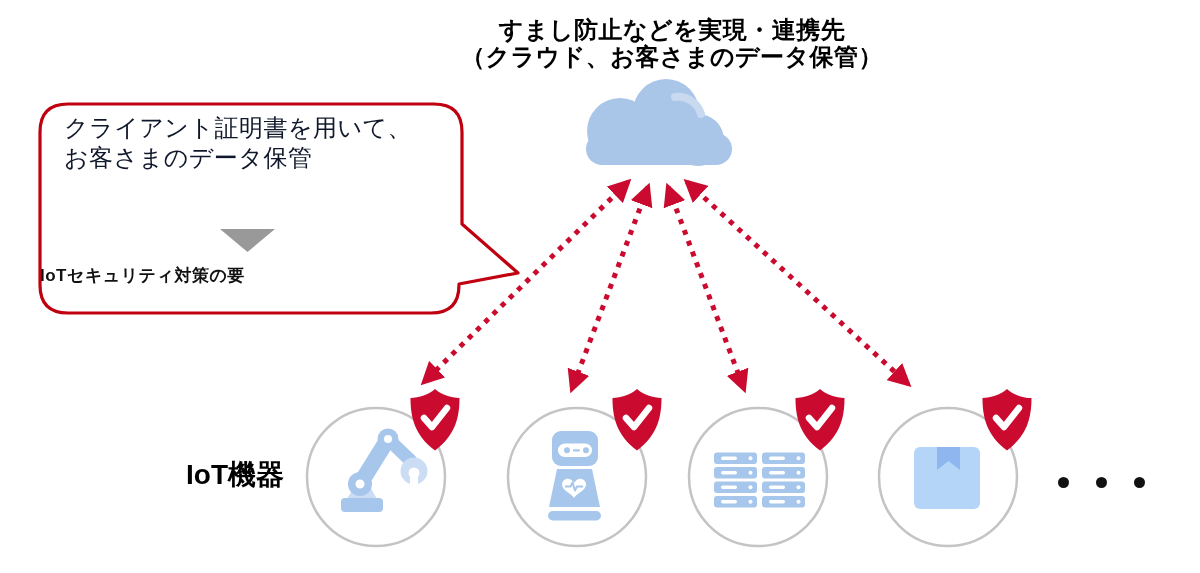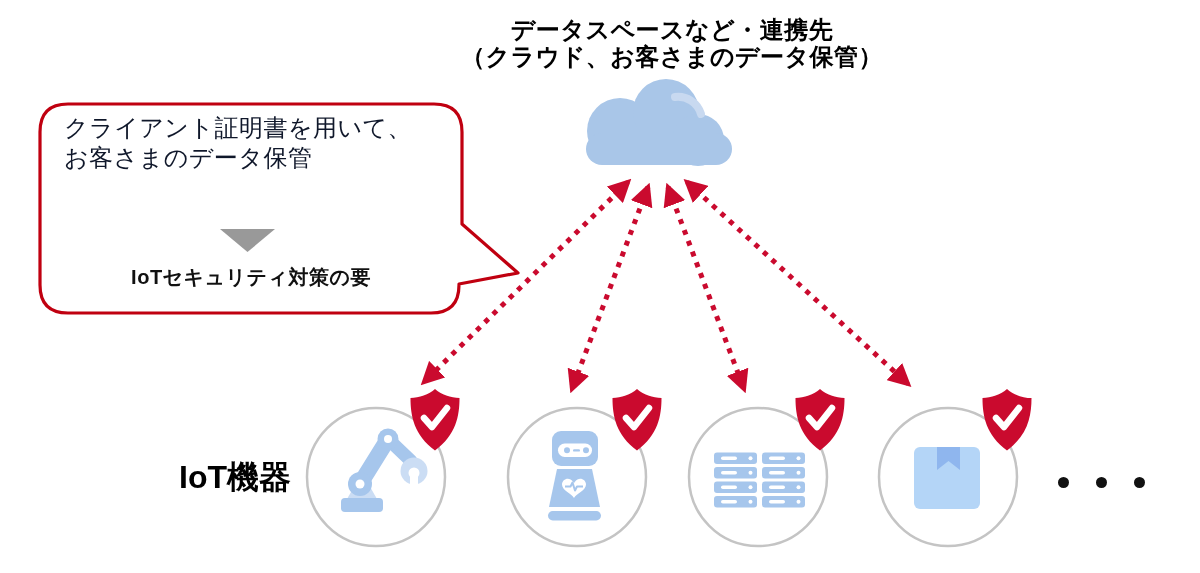--- a/index.html
+++ b/index.html
@@ -11,26 +11,26 @@
   .abs{position:absolute;}
   .title{
     left:452px;top:16px;width:440px;text-align:center;
     font-size:24px;font-weight:bold;line-height:27px;color:#000;letter-spacing:.5px;
   }
   .callout-text{
     left:64px;top:113px;width:390px;
     font-size:24px;line-height:29.5px;color:#0f172a;letter-spacing:.5px;
   }
   .callout-conclusion{
-    left:40px;top:264px;width:422px;text-align:center;
-    font-size:20px;font-weight:bold;color:#111;letter-spacing:.5px;
+    left:40px;top:264px;width:422px;
+    font-size:17px;font-weight:bold;color:#111;letter-spacing:.5px;
   }
   .iot-label{
     left:160px;top:456px;width:150px;text-align:center;
-    font-size:32px;font-weight:bold;color:#000;
+    font-size:28px;font-weight:bold;color:#000;
   }
   .ellipsis{
     left:1058px;top:477px;display:flex;gap:27px;align-items:center;
   }
   .ellipsis .dot{width:11px;height:11px;border-radius:50%;background:#111;}
 </style>
 </head>
 <body>
 
 <div class="stage">
@@ -142,21 +142,21 @@
 
     <g>
       <use href="#shield" transform="translate(408,388)"></use>
       <use href="#shield" transform="translate(610,388)"></use>
       <use href="#shield" transform="translate(793,388)"></use>
       <use href="#shield" transform="translate(980,388)"></use>
     </g>
   </svg>
 
   <div class="abs title">
-    <div>データスペースなど・連携先</div>
+    <div>すまし防止などを実現・連携先</div>
     <div>（クラウド、お客さまのデータ保管）</div>
   </div>
 
   <div class="abs callout-text">
     <div>クライアント証明書を用いて、</div>
     <div>お客さまのデータ保管</div>
   </div>
 
   <div class="abs callout-conclusion">IoTセキュリティ対策の要</div>
 

